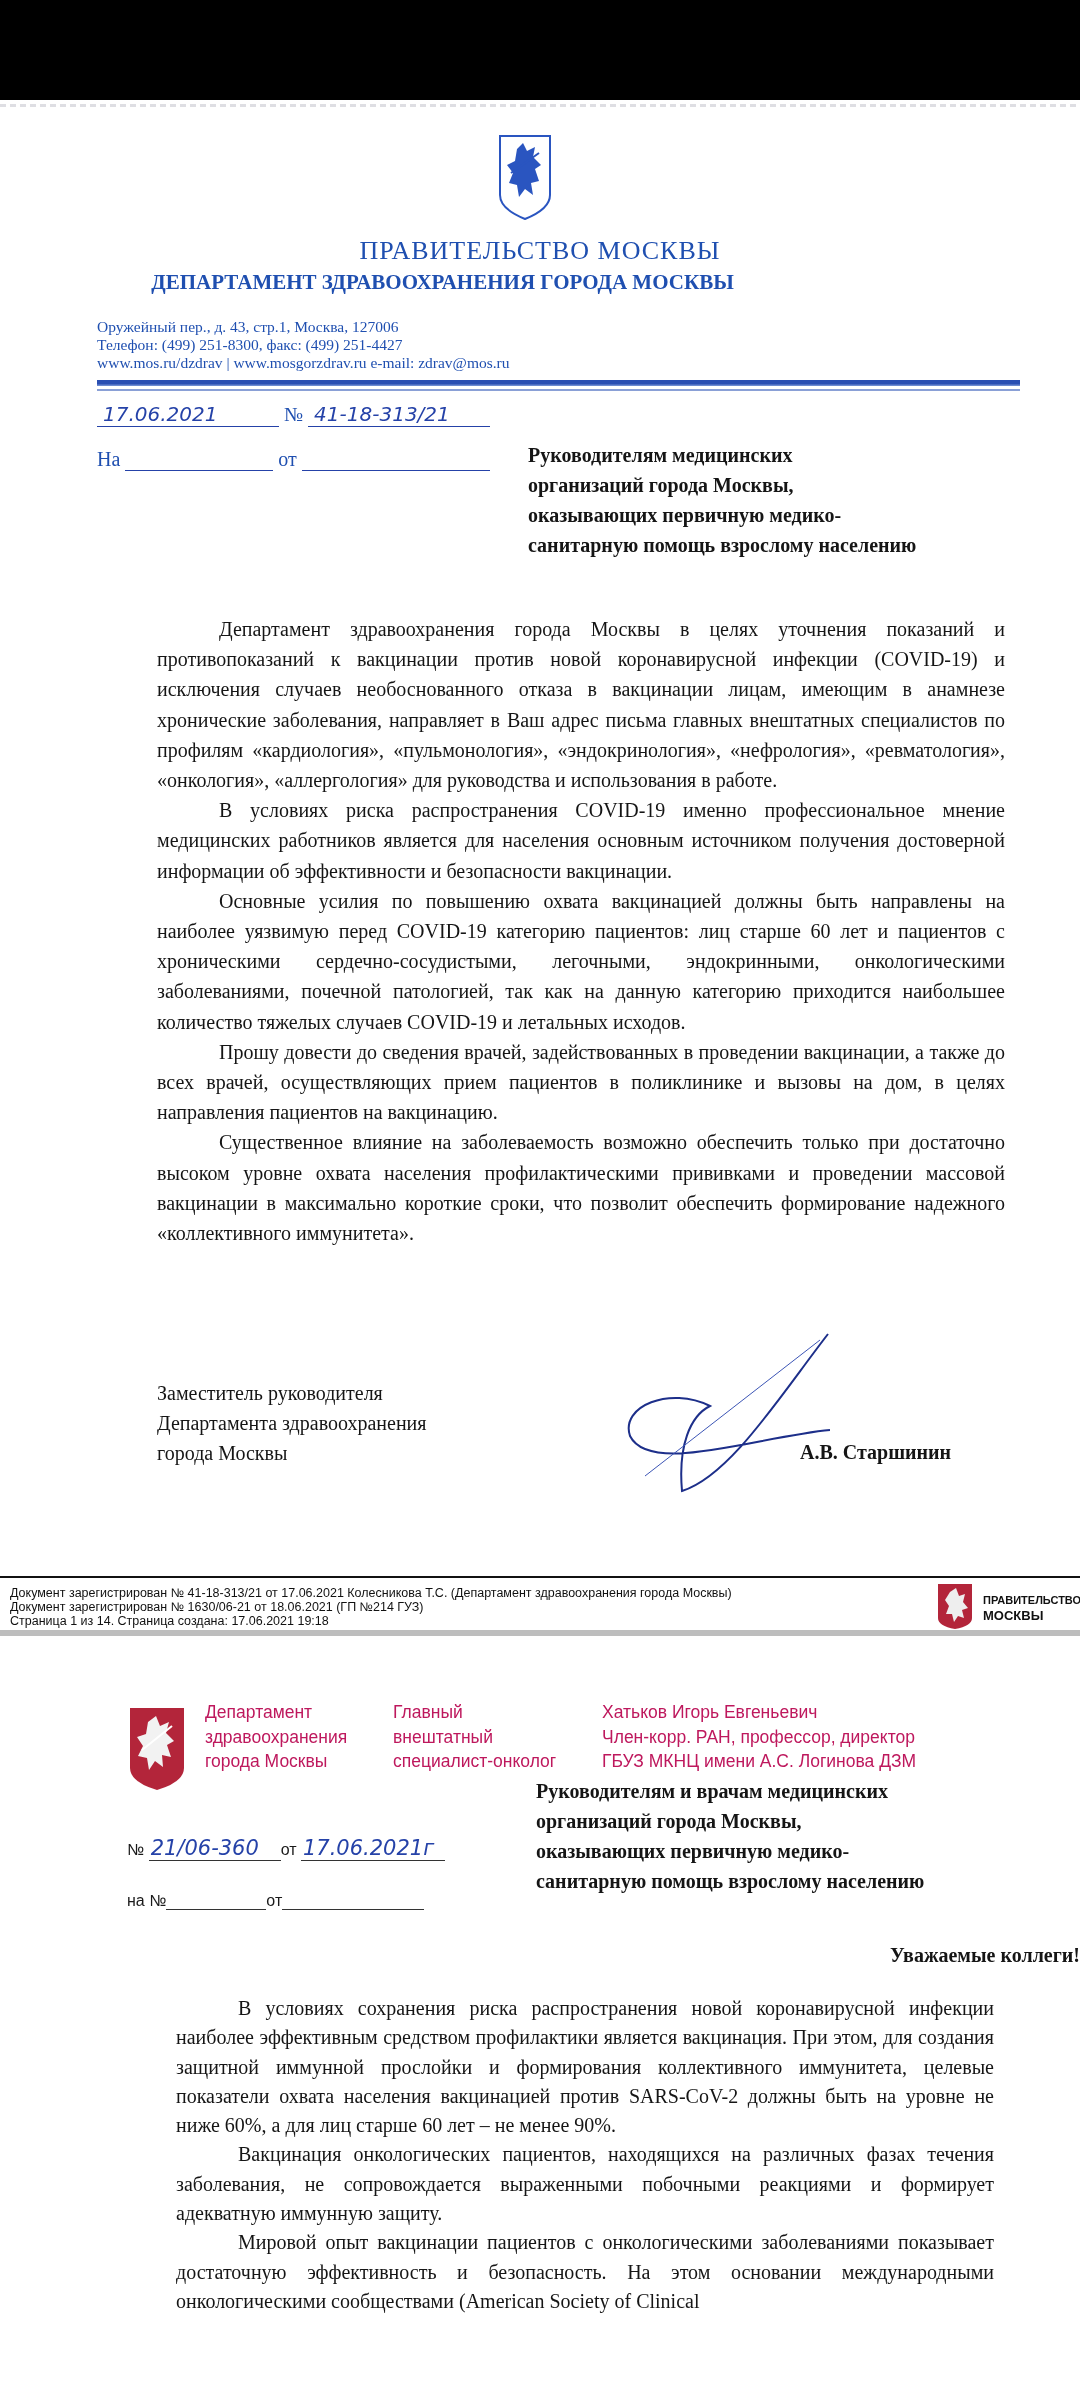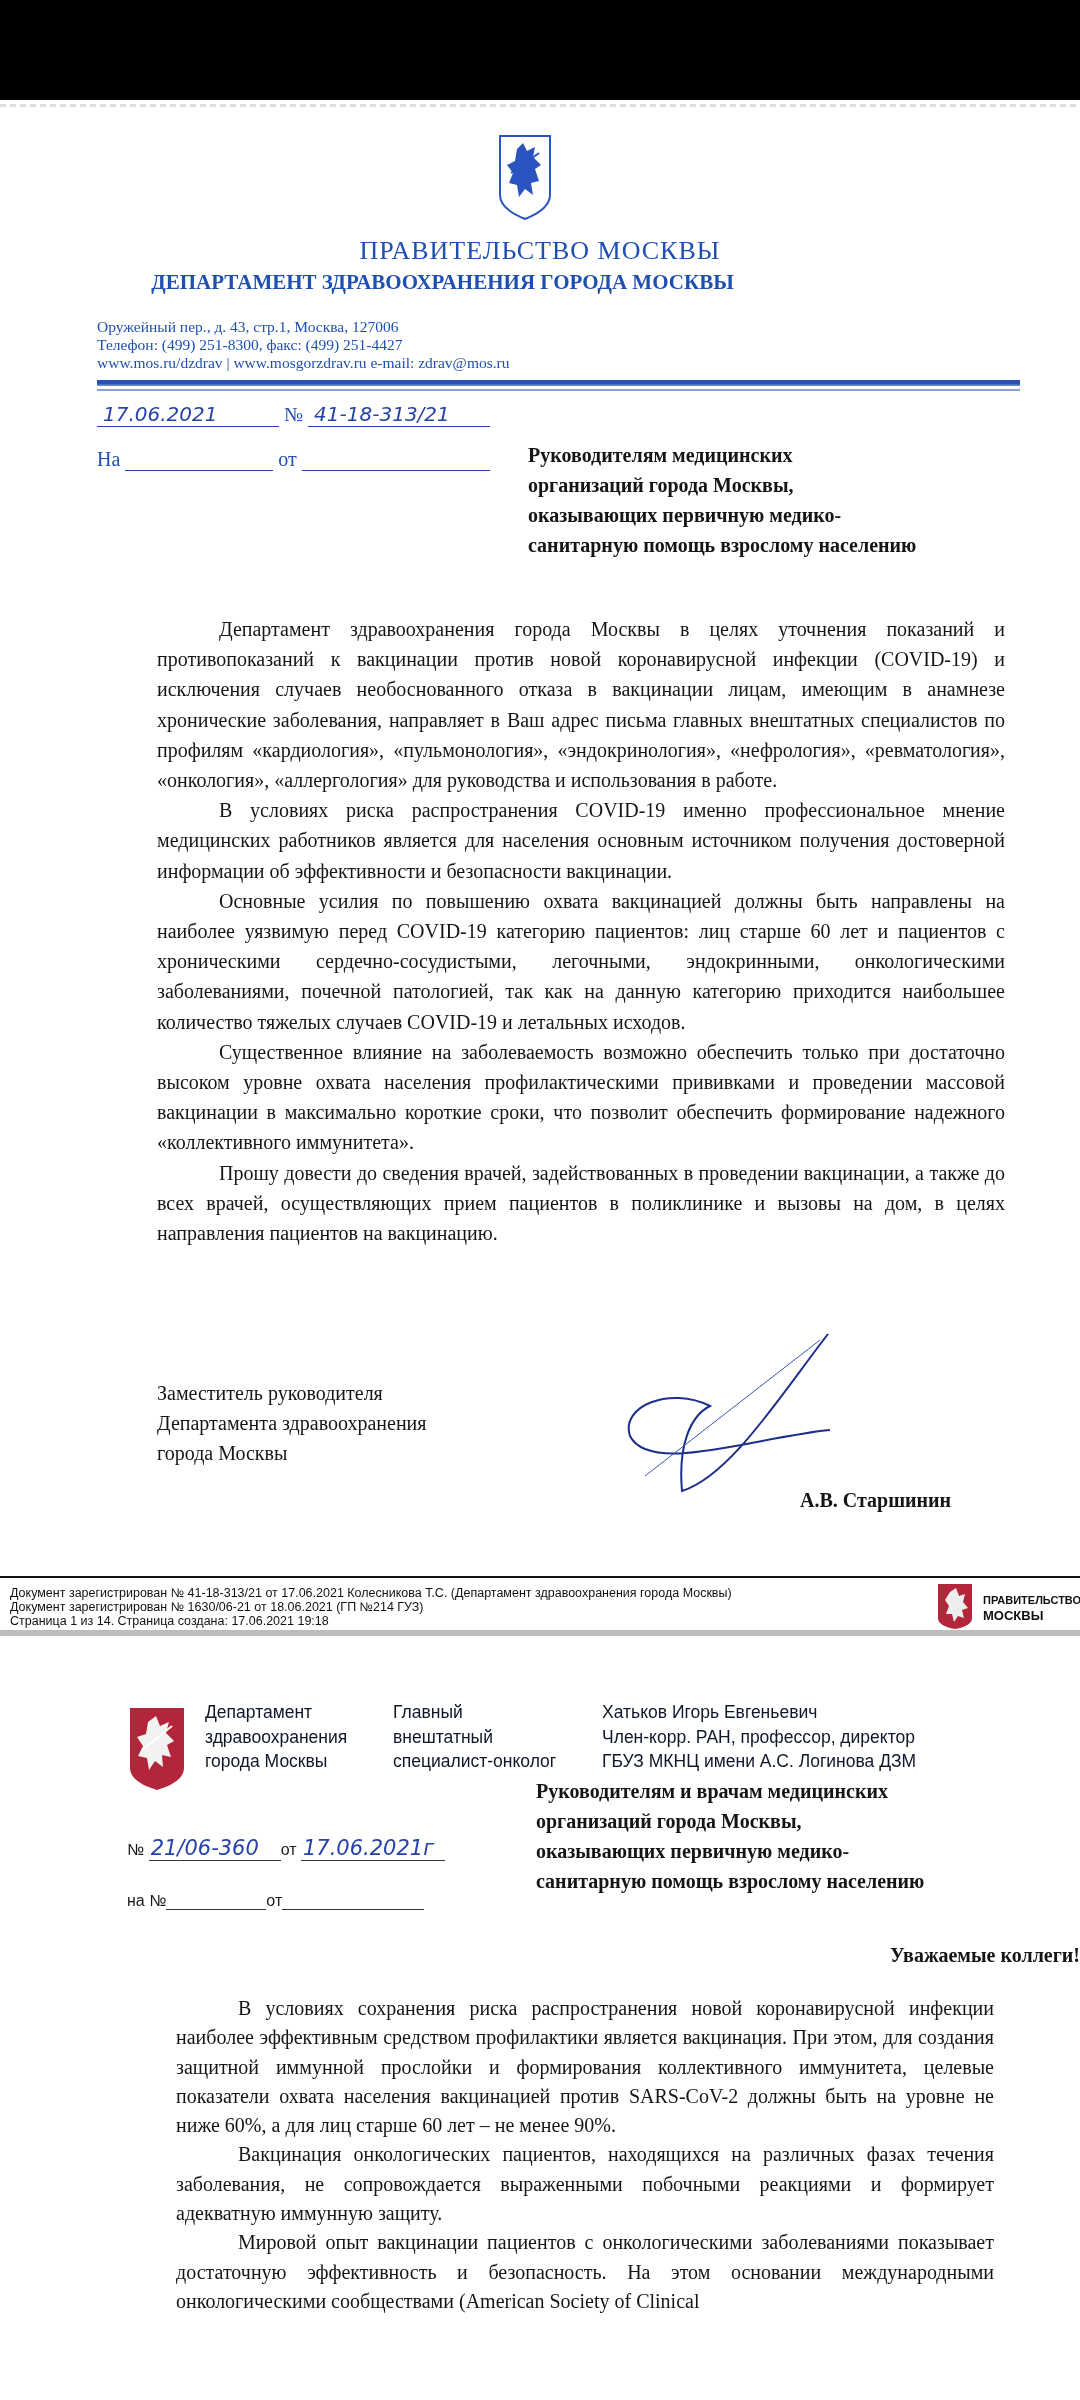--- a/index.html
+++ b/index.html
@@ -17,29 +17,29 @@
   .hand{font-family:"DejaVu Sans",sans-serif;font-style:italic;color:#2542a8;}
   .regline{left:97px;top:402px;font-size:20px;}
   .regline .u{display:inline-block;border-bottom:1.5px solid #2542a8;padding:0 6px;}
   .onfrom{left:97px;top:448px;font-size:20px;}
   .blank{display:inline-block;border-bottom:1.5px solid #2542a8;vertical-align:bottom;height:18px;}
   .addressee{left:528px;top:440px;font-size:20px;font-weight:bold;line-height:30px;}
   .body1{left:157px;width:848px;top:614px;font-size:20px;line-height:30.2px;text-align:justify;}
   .body1 p,.body2 p{margin:0;text-indent:62px;}
   .sigleft{left:157px;top:1378px;font-size:20px;line-height:30px;}
   .sigsvg{left:610px;top:1326px;width:260px;height:180px;}
-  .signame{left:800px;top:1441px;font-size:20px;font-weight:bold;margin-top:48px;}
+  .signame{left:800px;top:1441px;font-size:20px;font-weight:bold;}
   .foot-top{left:0;top:1576px;width:1080px;height:2px;background:#111;}
   .foot-text{left:10px;top:1586px;font-family:"Liberation Sans",sans-serif;font-size:12.5px;line-height:14px;color:#111;}
   .foot-crest{left:936px;top:1582px;width:38px;height:48px;}
   .foot-gov{left:983px;top:1592px;font-family:"Liberation Sans",sans-serif;font-size:11px;line-height:16px;font-weight:bold;color:#111;}
   .foot-gov .b{font-size:13px;}
   .foot-gray{left:0;top:1630px;width:1080px;height:6px;background:#bdbdbd;}
   .crest2{left:128px;top:1706px;width:58px;height:86px;}
-  .hdr-col{font-family:"Liberation Sans",sans-serif;font-size:17.5px;line-height:24.5px;color:#0f172a;}
+  .hdr-col{font-family:"Liberation Sans",sans-serif;font-size:17.5px;line-height:24.5px;color:#be185d;}
   .c1{left:205px;top:1700px;}
   .c2{left:393px;top:1700px;}
   .c3{left:602px;top:1700px;}
   .addressee2{left:536px;top:1776px;font-size:20px;font-weight:bold;line-height:30px;}
   .reg2{left:127px;top:1836px;font-family:"Liberation Sans",sans-serif;font-size:16px;color:#1a1a1a;}
   .reg2 .u{display:inline-block;border-bottom:1.2px solid #333;padding:0 2px;font-size:21px;}
   .onfrom2{left:127px;top:1892px;font-family:"Liberation Sans",sans-serif;font-size:16px;color:#1a1a1a;}
   .blank2{display:inline-block;border-bottom:1.2px solid #333;vertical-align:bottom;height:16px;}
   .greet{left:0;width:1080px;top:1944px;text-align:right;font-size:20px;font-weight:bold;}
   .body2{left:176px;width:818px;top:1994px;font-size:20px;line-height:29.3px;text-align:justify;}
@@ -82,22 +82,22 @@
     <div>Руководителям медицинских</div>
     <div>организаций города Москвы,</div>
     <div>оказывающих первичную медико-</div>
     <div>санитарную помощь взрослому населению</div>
   </div>
 
   <div class="abs body1">
     <p>Департамент здравоохранения города Москвы в целях уточнения показаний и противопоказаний к вакцинации против новой коронавирусной инфекции (COVID-19) и исключения случаев необоснованного отказа в вакцинации лицам, имеющим в анамнезе хронические заболевания, направляет в Ваш адрес письма главных внештатных специалистов по профилям «кардиология», «пульмонология», «эндокринология», «нефрология», «ревматология», «онкология», «аллергология» для руководства и использования в работе.</p>
     <p>В условиях риска распространения COVID-19 именно профессиональное мнение медицинских работников является для населения основным источником получения достоверной информации об эффективности и безопасности вакцинации.</p>
     <p>Основные усилия по повышению охвата вакцинацией должны быть направлены на наиболее уязвимую перед COVID-19 категорию пациентов: лиц старше 60 лет и пациентов с хроническими сердечно-сосудистыми, легочными, эндокринными, онкологическими заболеваниями, почечной патологией, так как на данную категорию приходится наибольшее количество тяжелых случаев COVID-19 и летальных исходов.</p>
+    <p>Прошу довести до сведения врачей, задействованных в проведении вакцинации, а также до всех врачей, осуществляющих прием пациентов в поликлинике и вызовы на дом, в целях направления пациентов на вакцинацию.</p>
     <p>Существенное влияние на заболеваемость возможно обеспечить только при достаточно высоком уровне охвата населения профилактическими прививками и проведении массовой вакцинации в максимально короткие сроки, что позволит обеспечить формирование надежного «коллективного иммунитета».</p>
-    <p>Прошу довести до сведения врачей, задействованных в проведении вакцинации, а также до всех врачей, осуществляющих прием пациентов в поликлинике и вызовы на дом, в целях направления пациентов на вакцинацию.</p>
   </div>
 
   <div class="abs sigleft">
     <div>Заместитель руководителя</div>
     <div>Департамента здравоохранения</div>
     <div>города Москвы</div>
   </div>
   <svg class="abs sigsvg" viewBox="0 0 260 180">
     <path d="M218 8 C170 70 120 150 72 165 C68 120 80 90 100 80 C60 60 10 80 20 110 C40 150 150 110 220 104" fill="none" stroke="#1d2f8a" stroke-width="2"></path>
     <path d="M210 14 L35 150" fill="none" stroke="#3c55b5" stroke-width="1"></path>

